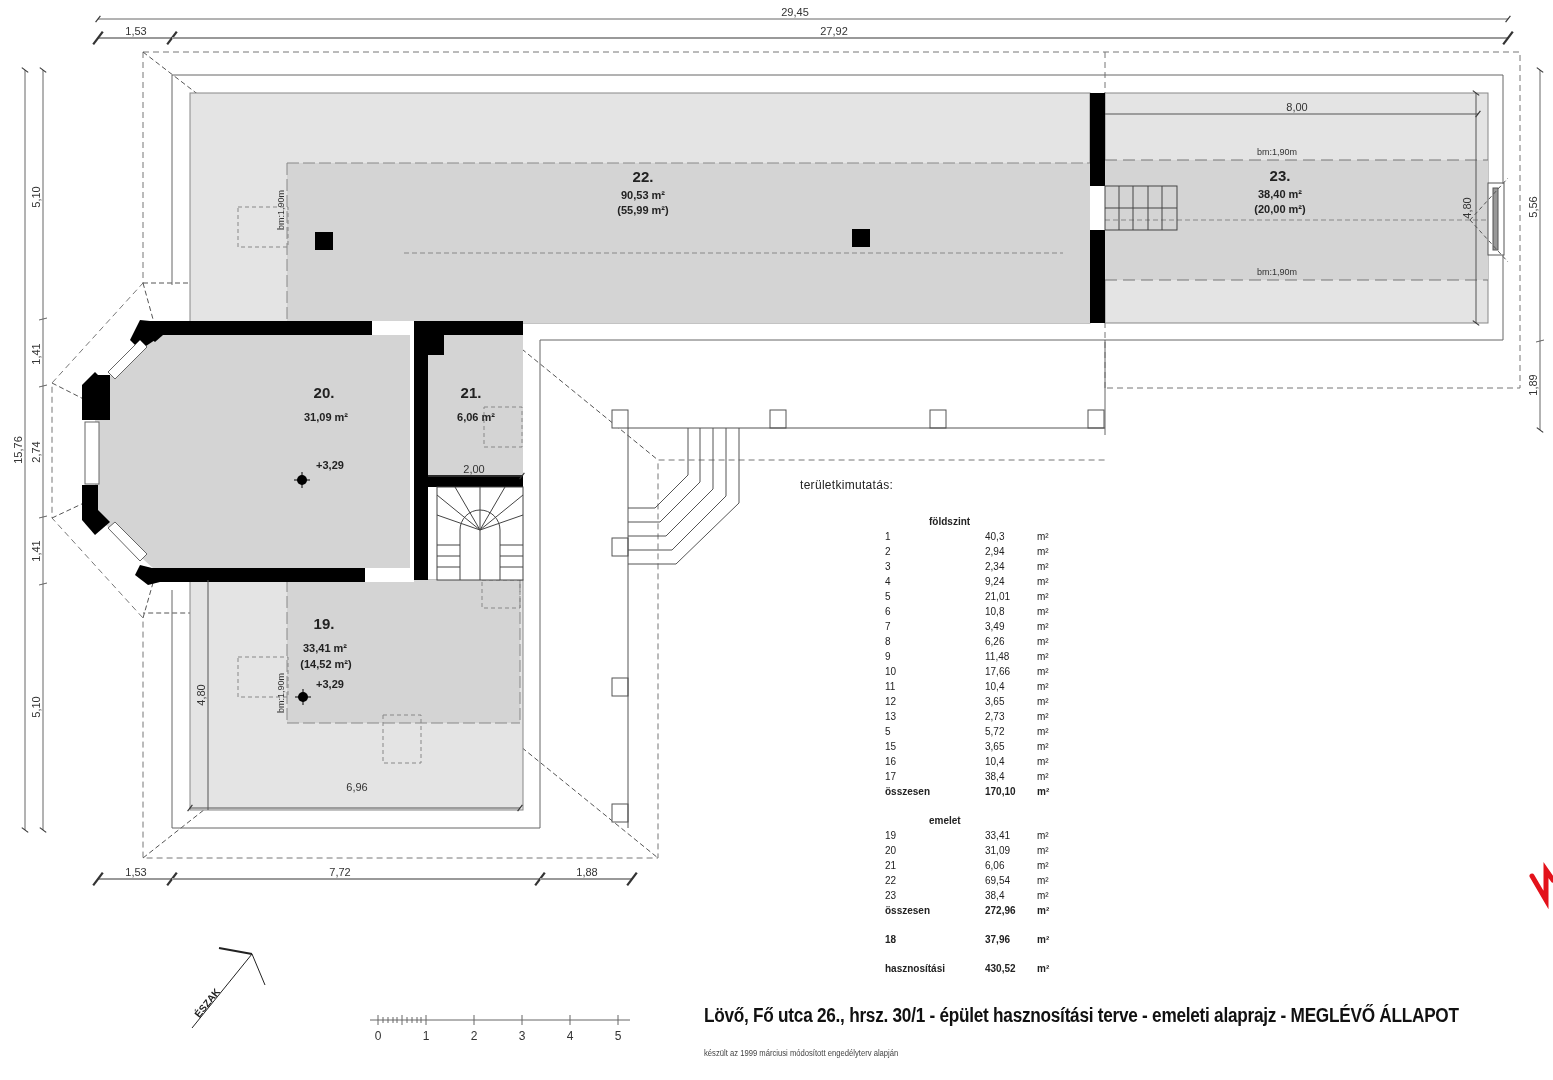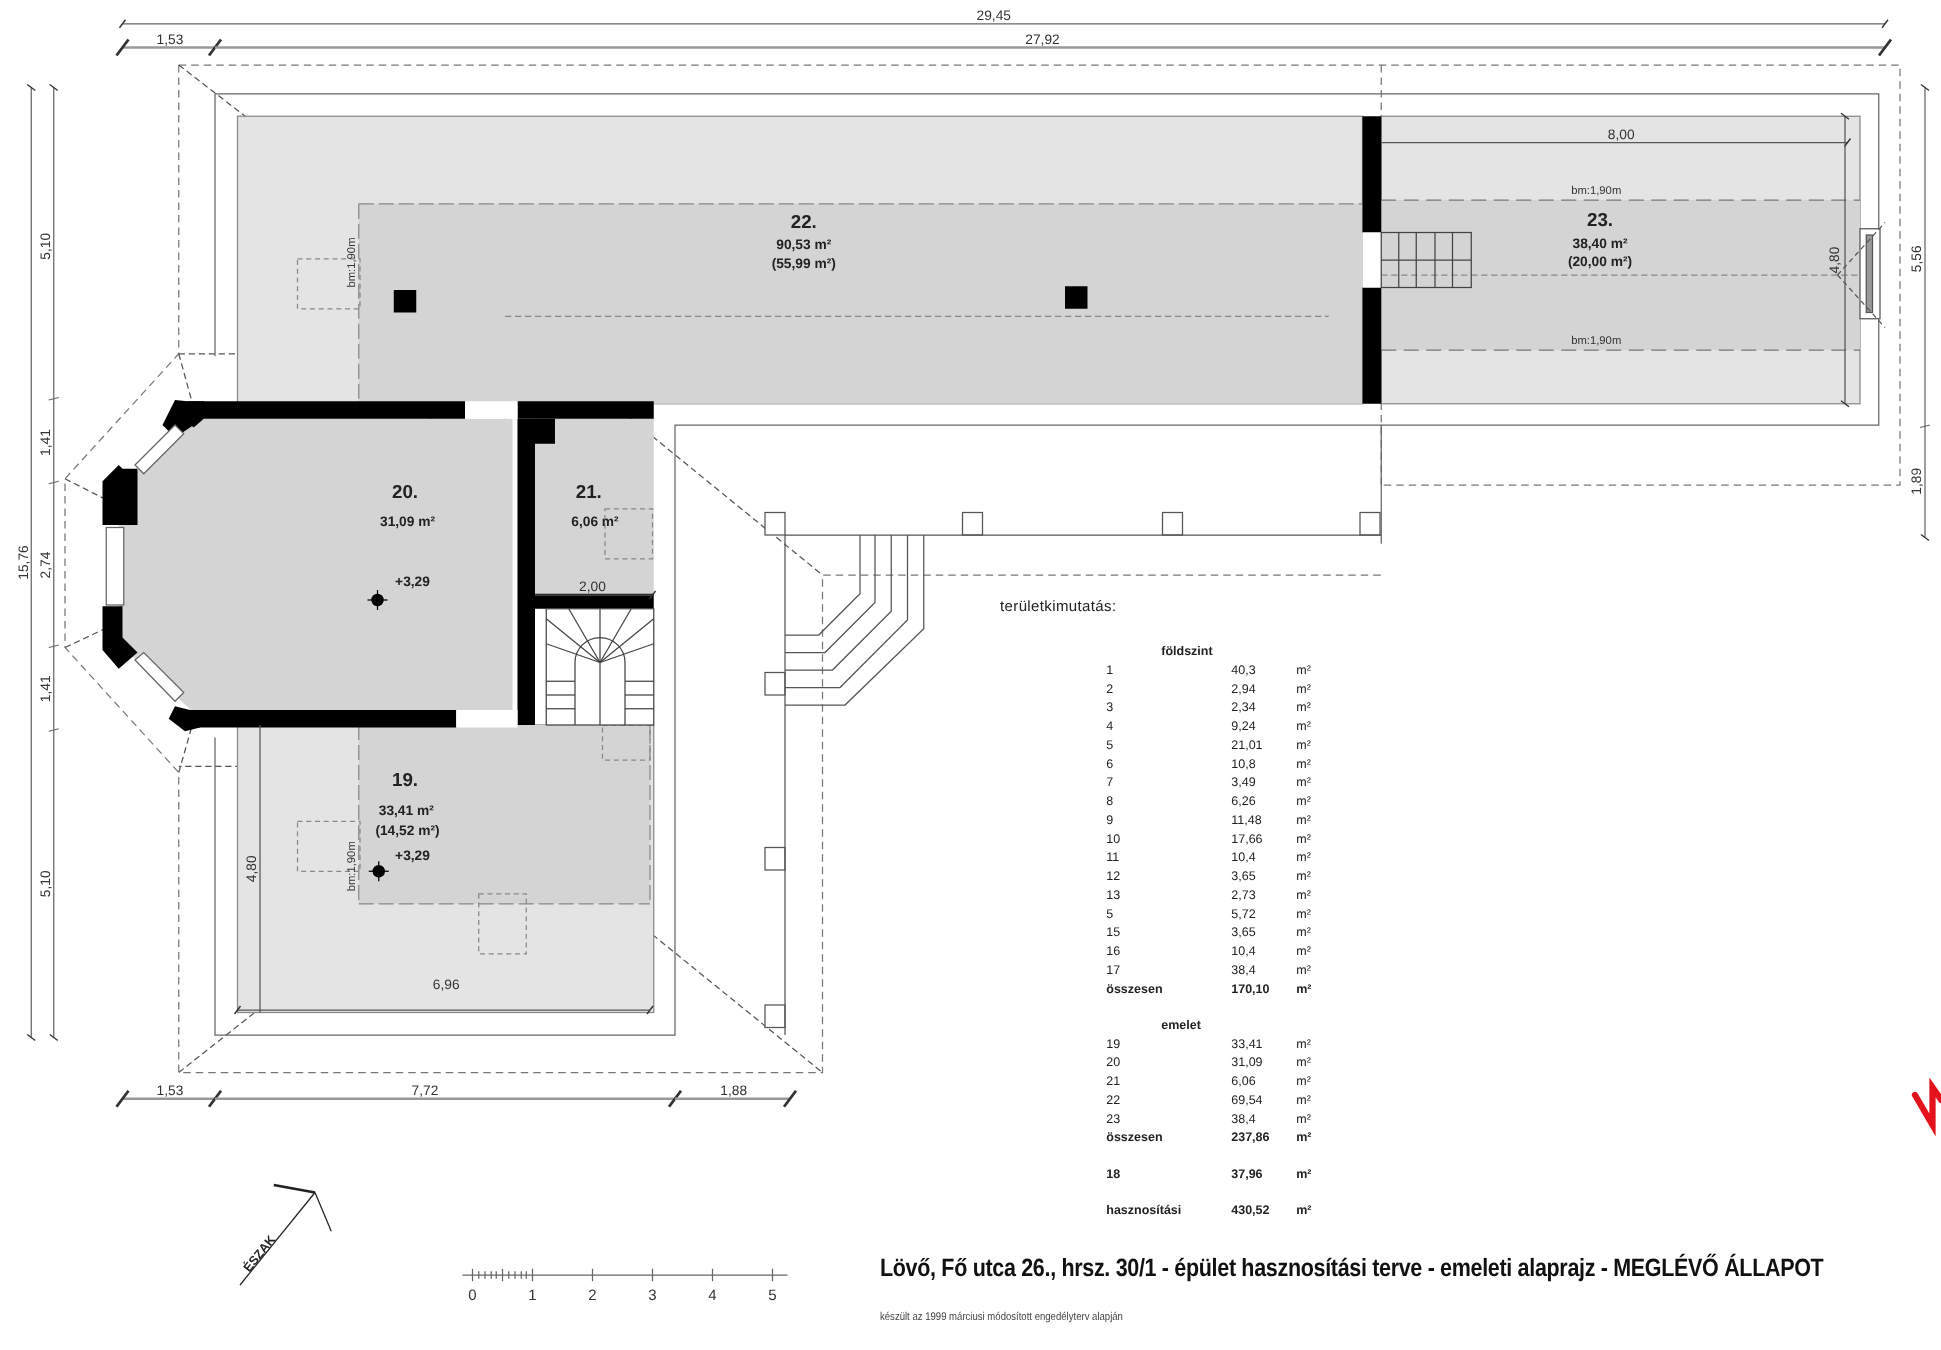--- a/index.html
+++ b/index.html
@@ -431,21 +431,21 @@
         <span class="c3">m²</span>
       </div>
       <div class="row">
         <span class="c1">23</span>
         <span class="c2">38,4</span>
         <span class="c3">m²</span>
       </div>
     </div>
   <div class="row bold">
     <span class="c1">összesen</span>
-    <span class="c2">237,86</span>
+    <span class="c2">272,96</span>
     <span class="c3">m²</span>
   </div>
   <div class="gap"></div>
   <div class="row bold">
     <span class="c1">18</span>
     <span class="c2">37,96</span>
     <span class="c3">m²</span>
   </div>
   <div class="gap"></div>
   <div class="row bold">

